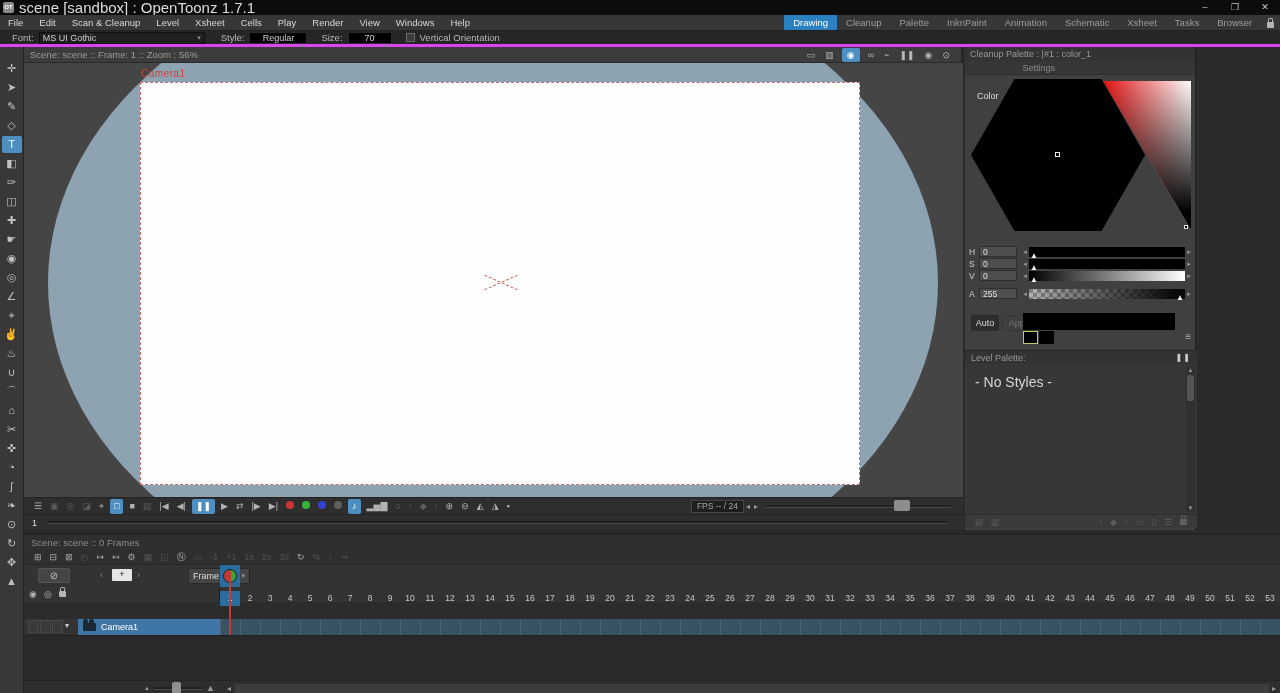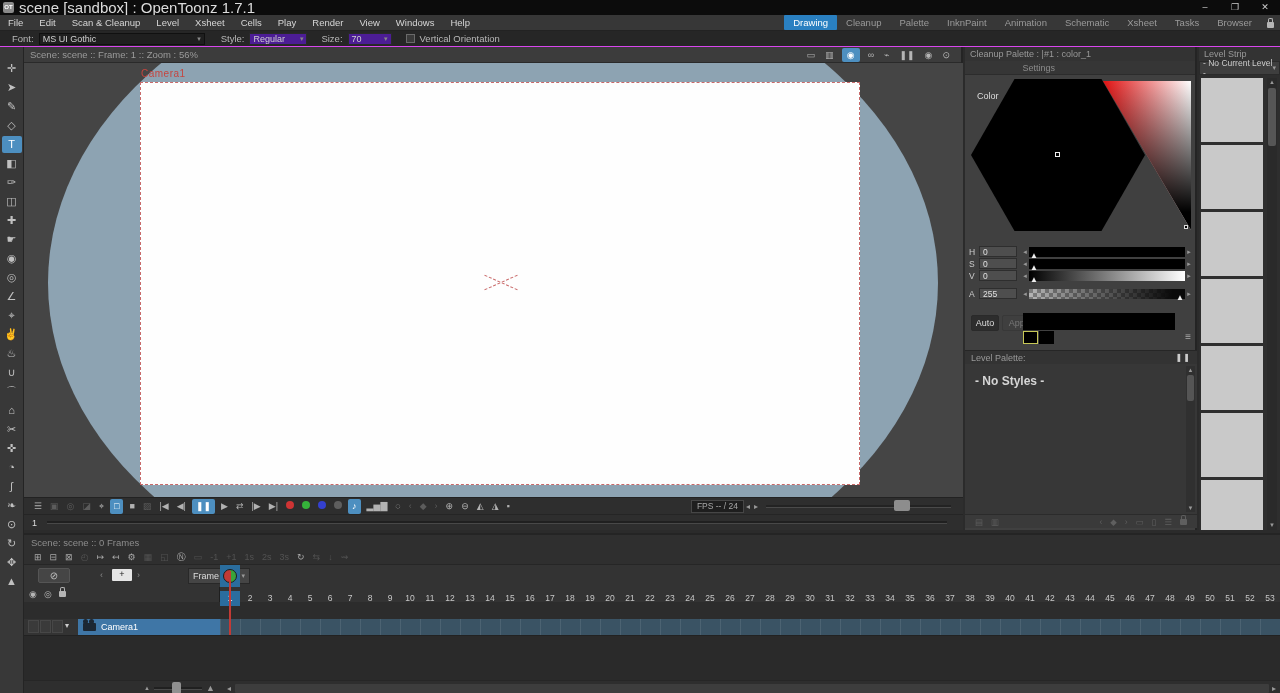--- a/index.html
+++ b/index.html
@@ -14,25 +14,25 @@
   .winbtn{width:30px;height:15px;font-size:9px;color:#ccc;text-align:center;line-height:15px;}
 
   
   .menubar{position:absolute;left:0;top:15px;width:1280px;height:16px;background:#373737;display:flex;align-items:center;border-bottom:1px solid #222;}
   .menuitem{font-size:9.5px;color:#d6d6d6;padding:0 8px;line-height:16px;}
   .rooms{margin-left:auto;display:flex;align-items:center;height:16px;}
   .room{font-size:9.5px;color:#9a9a9a;padding:1px 9px;line-height:13px;}
   .room.active{background:#2a80c1;color:#fff;border-radius:1px;}
 
   
-  .fontbar{position:absolute;left:0;top:31px;width:1280px;height:16px;background:#262626;display:flex;align-items:center;border-bottom:1px solid #d946ef;}
+  .fontbar{position:absolute;left:0;top:31px;width:1280px;height:16px;background:#262626;display:flex;align-items:center;border-bottom:3px solid #d946ef;}
   .fb-label{font-size:9.5px;color:#b8b8b8;margin:0 5px 0 12px;}
   .combo{height:12px;background:#1f1f1f;border:1px solid #101010;display:flex;align-items:center;font-size:9px;color:#cfcfcf;padding:0 3px;position:relative;}
   .combo .arr{margin-left:auto;color:#888;font-size:7px;padding-left:4px;}
-  .combo.light{background:#4c1d95;border-color:#2a2a2a;}
+  .combo.light{background:#000000;border-color:#2a2a2a;flex-direction:column;}
   .cb{width:9px;height:9px;background:#3a3a3a;border:1px solid #6a6a6a;margin:0 5px 0 14px;}
 
   
   .toolcol{position:absolute;left:0;top:47px;width:24px;height:646px;background:#383838;border-right:1px solid #242424;display:flex;flex-direction:column;align-items:center;padding-top:12px;}
   .tool{width:22px;height:19px;font-size:11px;line-height:19px;text-align:center;color:#c0c0c0;}
   .tool.active{background:#4d8fc0;color:#fff;border-radius:2px;width:20px;height:17px;line-height:17px;margin:1px 0;}
 
   
   .viewer{position:absolute;left:24px;top:47px;width:939px;height:483px;background:#3d3d3d;border-right:2px solid #242424;}
   .panelhead{height:16px;background:#3c3c3c;border-bottom:1px solid #2a2a2a;display:flex;align-items:center;font-size:9.5px;color:#9b9b9b;padding:0 6px;}
@@ -95,21 +95,21 @@
   .btn.auto{left:6px;top:4px;width:28px;background:#2d2d2d;}
   .btn.apply{left:37px;top:4px;width:36px;background:#3f3f3f;color:#777;border-color:#383838;}
   .bigswatch{position:absolute;left:58px;top:2px;width:152px;height:17px;background:#000;}
   .sw1{position:absolute;left:58px;top:20px;width:15px;height:13px;background:#000;border:1px solid #c8c857;}
   .sw2{position:absolute;left:74px;top:20px;width:15px;height:13px;background:#000;}
   .semenu{position:absolute;right:6px;top:20px;font-size:10px;color:#aaa;}
   
   .lphead{position:absolute;left:0;top:303px;width:232px;height:14px;background:#333;font-size:9px;color:#999;line-height:14px;padding:0 6px;border-top:1px solid #262626;display:flex;}
   .lp-pause{margin-left:auto;color:#ccc;font-size:8px;letter-spacing:1px;}
   .lpbody{position:absolute;left:0;top:317px;width:232px;height:150px;background:#373737;}
-  .nostyles{position:absolute;left:10px;top:10px;font-size:12px;color:#d5d5d5;font-weight:bold;}
+  .nostyles{position:absolute;left:10px;top:10px;font-size:14px;color:#d5d5d5;}
   .lpscroll{position:absolute;right:2px;top:2px;width:9px;height:146px;background:#303030;}
   .lpscroll .sa{display:block;font-size:6px;color:#999;text-align:center;line-height:8px;}
   .lpscroll .sthumbv{display:block;width:7px;height:26px;margin:1px auto;background:#555;border-radius:2px;}
   .lpfoot{position:absolute;left:0;top:467px;width:232px;height:14px;background:#3a3a3a;border-top:1px solid #2b2b2b;display:flex;align-items:center;padding:0 6px;}
   .lpf{font-size:8.5px;color:#5f5f5f;padding:0 4px;}
   .lpf.grp{margin-left:auto;}
 
   
   .levelstrip{position:absolute;left:1199px;top:47px;width:81px;height:483px;background:#2e2e2e;overflow:hidden;}
   .lshead{height:14px;background:#333;font-size:9px;color:#999;line-height:14px;padding:0 5px;}
@@ -407,41 +407,20 @@
         <span class="lpf grp">‹</span>
         <span class="lpf">◆</span>
         <span class="lpf">›</span>
         <span class="lpf">▭</span>
         <span class="lpf">▯</span>
         <span class="lpf">☰</span>
         <span class="lpf"><span class="lockicon dim"></span></span>
       </div>
   </div>
 
-  <div class="levelstrip">
-    <div class="lshead">Level Strip</div>
-    <div class="lsdrop">
-      <span>- No Current Level -</span>
-      <span class="arr">▾</span>
-    </div>
-    <div class="lsthumbs">
-        <div class="thumb"></div>
-        <div class="thumb"></div>
-        <div class="thumb"></div>
-        <div class="thumb"></div>
-        <div class="thumb"></div>
-        <div class="thumb"></div>
-        <div class="thumb"></div>
-      </div>
-    <div class="lsscroll">
-      <span class="sa">▲</span>
-      <span class="sthumbv"></span>
-      <span class="sa bottom">▼</span>
-    </div>
-  </div>
 
   <div class="xsheet">
     <div class="xhead">Scene: scene  ::  0 Frames</div>
     <div class="xtoolbar">
         <span class="xbtn">⊞</span>
         <span class="xbtn">⊟</span>
         <span class="xbtn">⊠</span>
         <span class="xbtn dim">◴</span>
         <span class="xbtn">↦</span>
         <span class="xbtn">↤</span>

